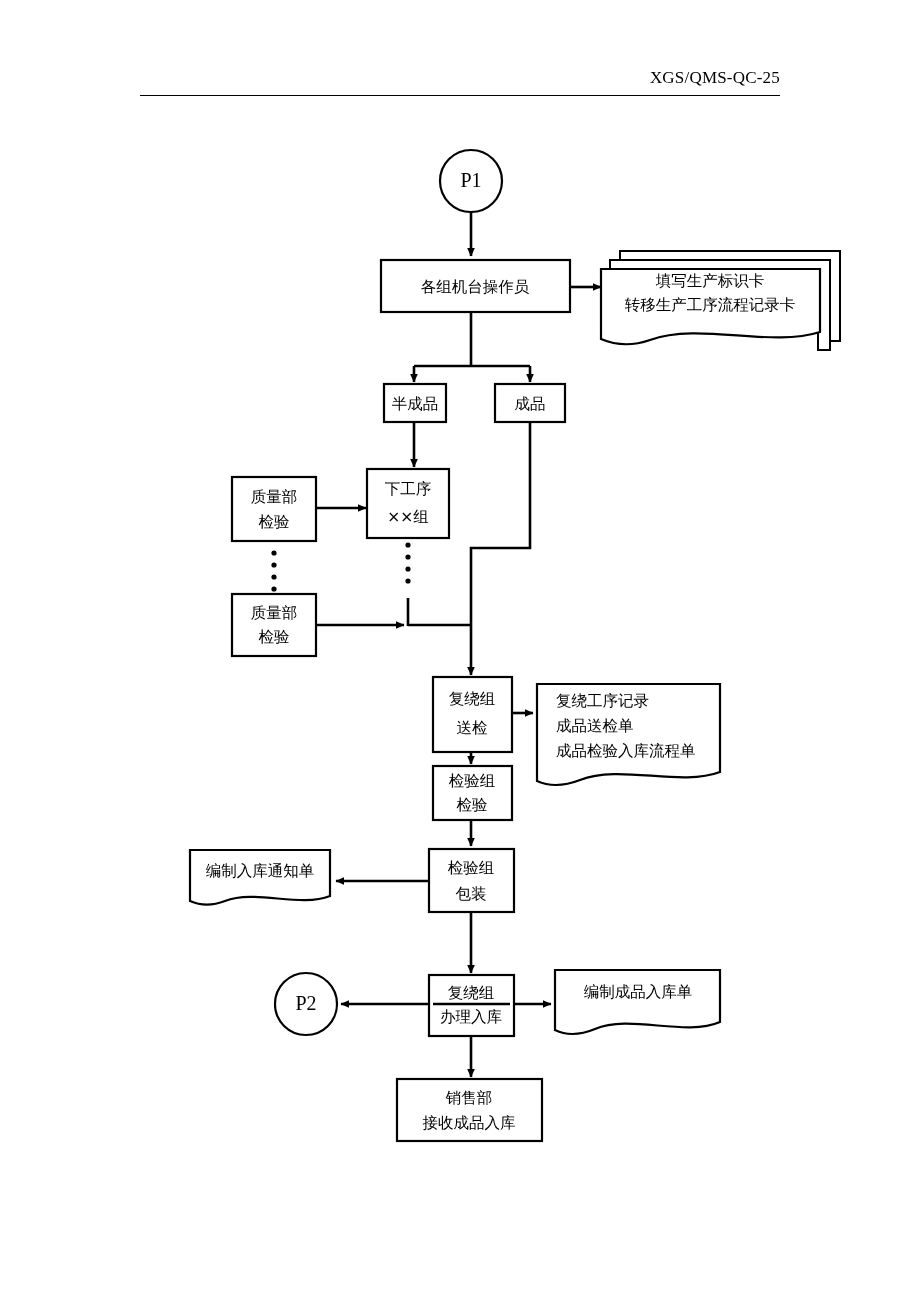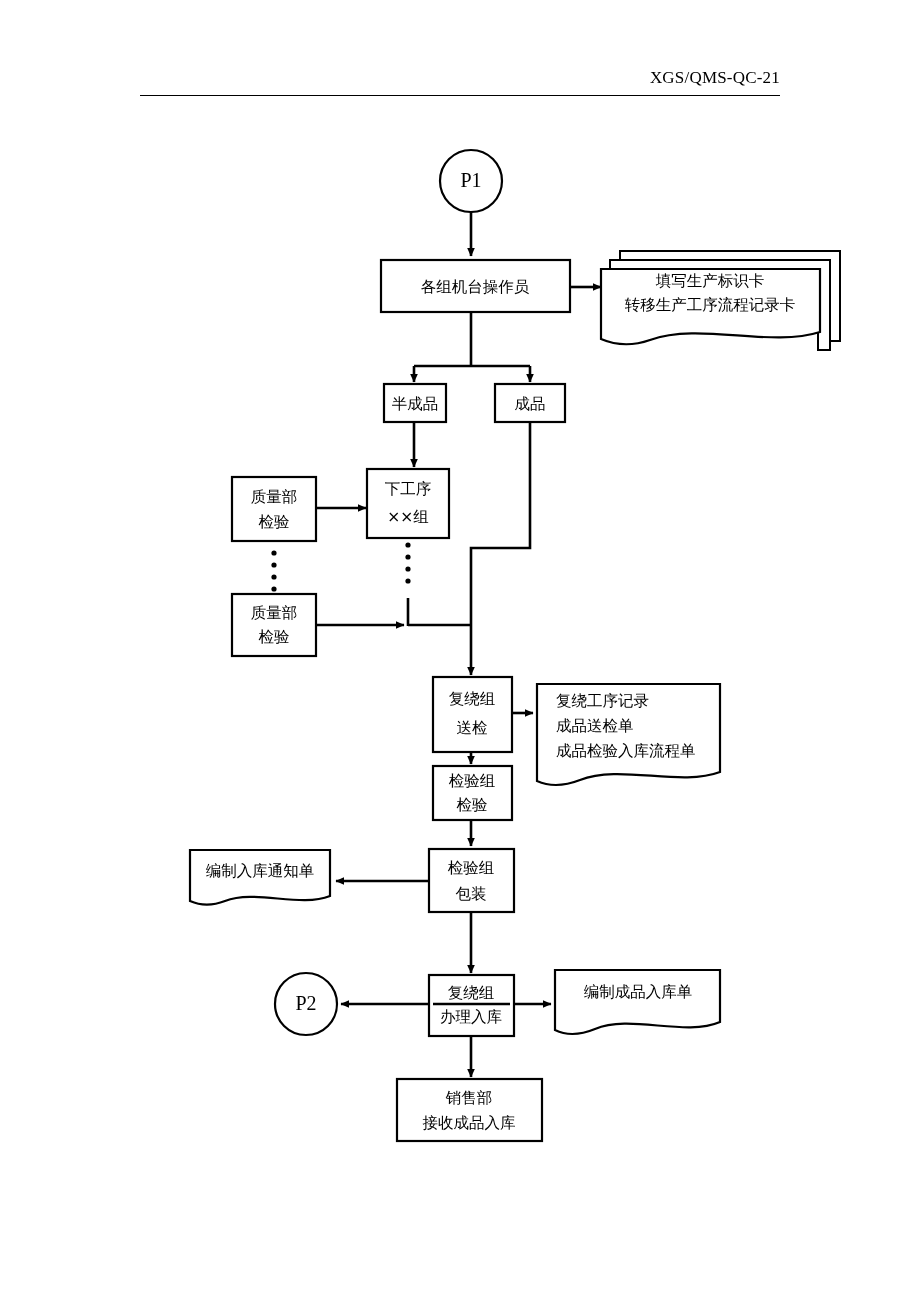--- a/index.html
+++ b/index.html
@@ -95,21 +95,21 @@
     fill: #000000;
     text-anchor: middle;
     dominant-baseline: middle;
   }
 </style>
 </head>
 <body>
 
 <div id="page">
 
-  <div id="header-code">XGS/QMS-QC-21</div>
+  <div id="header-code">XGS/QMS-QC-25</div>
   <div id="header-rule"></div>
 
   <svg id="chart" viewBox="0 0 920 1302">
     <defs>
       <marker id="ah" markerWidth="10" markerHeight="10" refX="8.4" refY="4" orient="auto" markerUnits="userSpaceOnUse">
         <path d="M0,0 L9,4 L0,8 z" class="arrowhead"></path>
       </marker>
     </defs>
 
     <path class="conn" d="M471,205 L471,256" marker-end="url(#ah)"></path>

